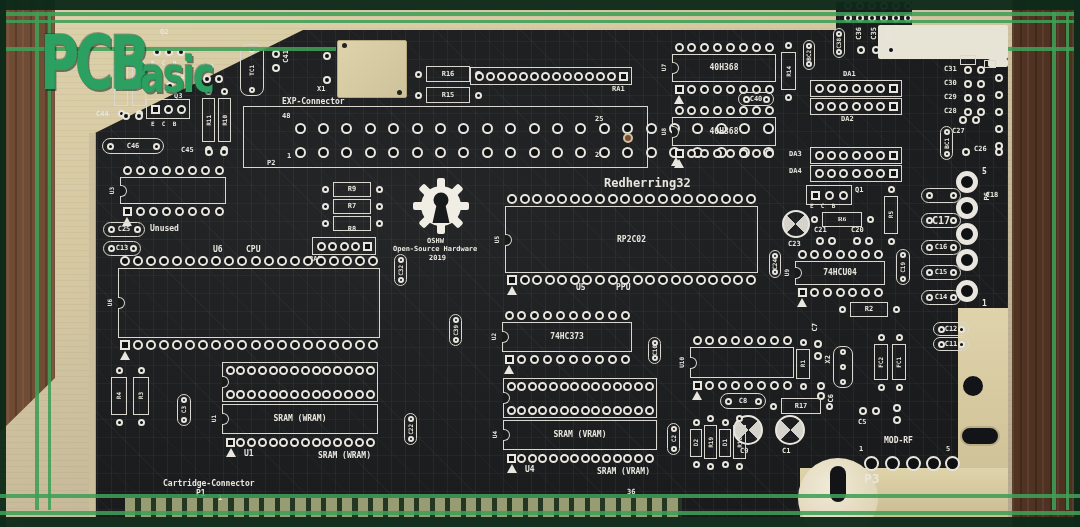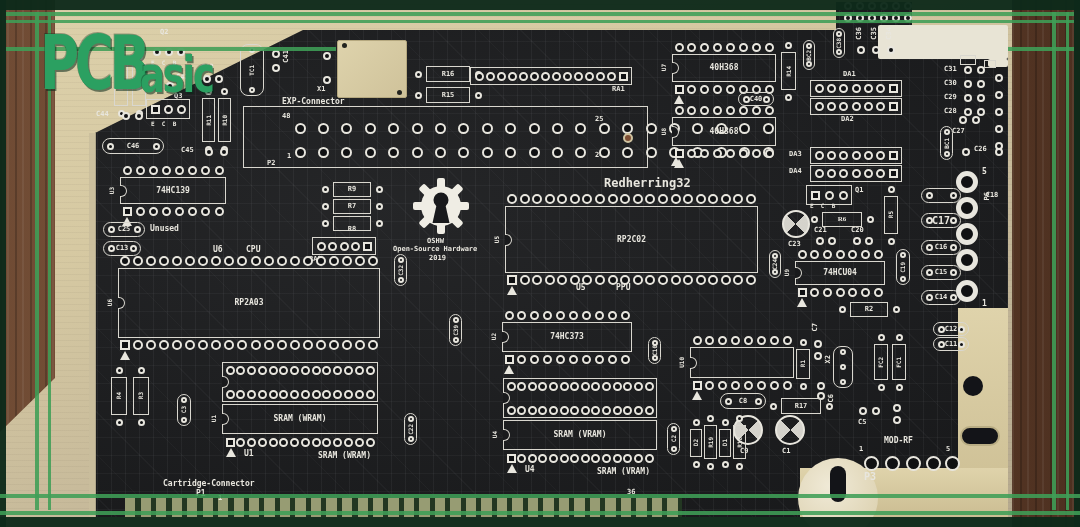--- a/index.html
+++ b/index.html
@@ -205,21 +205,20 @@
       <div class="hole" style="left: 622.1px; top: 146.5px; width: 11px; height: 11px;"></div>
       <div class="hole" style="left: 645.5px; top: 146.5px; width: 11px; height: 11px;"></div>
       <div class="hole" style="left: 668.9px; top: 146.5px; width: 11px; height: 11px;"></div>
       <div class="hole" style="left: 692.3px; top: 146.5px; width: 11px; height: 11px;"></div>
       <div class="hole" style="left: 715.7px; top: 146.5px; width: 11px; height: 11px;"></div>
       <div class="hole" style="left: 739.1px; top: 146.5px; width: 11px; height: 11px;"></div>
       <div class="hole" style="left: 762.5px; top: 146.5px; width: 11px; height: 11px;"></div>
       <div class="via" style="left: 623px; top: 133px; width: 10px; height: 10px;"></div>
       <div class="outline" style="left: 120px; top: 177px; width: 106px; height: 27px;"></div>
       <div class="notch" style="left: 120px; top: 184.5px; width: 7px; height: 12px;"></div>
-      <div class="silk flexc" style="left: 120px; top: 177px; width: 106px; height: 27px;"><span style="font-size: 8px;">74HC139</span></div>
       <div class="silk flexc" style="left: 107px; top: 177px; width: 10px; height: 27px;"><span class="vertT" style="font-size: 6px;">U3</span></div>
       <div class="hole" style="left: 122.5px; top: 165.5px; width: 9px; height: 9px;"></div>
       <div class="hole" style="left: 135.643px; top: 165.5px; width: 9px; height: 9px;"></div>
       <div class="hole" style="left: 148.786px; top: 165.5px; width: 9px; height: 9px;"></div>
       <div class="hole" style="left: 161.929px; top: 165.5px; width: 9px; height: 9px;"></div>
       <div class="hole" style="left: 175.071px; top: 165.5px; width: 9px; height: 9px;"></div>
       <div class="hole" style="left: 188.214px; top: 165.5px; width: 9px; height: 9px;"></div>
       <div class="hole" style="left: 201.357px; top: 165.5px; width: 9px; height: 9px;"></div>
       <div class="hole" style="left: 214.5px; top: 165.5px; width: 9px; height: 9px;"></div>
       <div class="sqpad" style="left: 122.5px; top: 206.5px; width: 9px; height: 9px;"></div>
@@ -256,21 +255,20 @@
       <div class="hole" style="left: 316.5px; top: 241.5px; width: 9px; height: 9px;"></div>
       <div class="hole" style="left: 328px; top: 241.5px; width: 9px; height: 9px;"></div>
       <div class="hole" style="left: 339.5px; top: 241.5px; width: 9px; height: 9px;"></div>
       <div class="hole" style="left: 351px; top: 241.5px; width: 9px; height: 9px;"></div>
       <div class="sqpad" style="left: 362.5px; top: 241.5px; width: 9px; height: 9px;"></div>
       <div class="silk" style="left: 309px; top: 256px; font-size: 7px;">RA2</div>
       <div class="silk" style="left: 213px; top: 246px; font-size: 8px;">U6</div>
       <div class="silk" style="left: 246px; top: 246px; font-size: 8px;">CPU</div>
       <div class="outline" style="left: 118px; top: 268px; width: 262px; height: 70px;"></div>
       <div class="notch" style="left: 118px; top: 297px; width: 7px; height: 12px;"></div>
-      <div class="silk flexc" style="left: 118px; top: 268px; width: 262px; height: 70px;"><span style="font-size: 8px;">RP2A03</span></div>
       <div class="silk flexc" style="left: 105px; top: 268px; width: 10px; height: 70px;"><span class="vertT" style="font-size: 6px;">U6</span></div>
       <div class="hole" style="left: 120px; top: 256px; width: 10px; height: 10px;"></div>
       <div class="hole" style="left: 133.053px; top: 256px; width: 10px; height: 10px;"></div>
       <div class="hole" style="left: 146.105px; top: 256px; width: 10px; height: 10px;"></div>
       <div class="hole" style="left: 159.158px; top: 256px; width: 10px; height: 10px;"></div>
       <div class="hole" style="left: 172.211px; top: 256px; width: 10px; height: 10px;"></div>
       <div class="hole" style="left: 185.263px; top: 256px; width: 10px; height: 10px;"></div>
       <div class="hole" style="left: 198.316px; top: 256px; width: 10px; height: 10px;"></div>
       <div class="hole" style="left: 211.368px; top: 256px; width: 10px; height: 10px;"></div>
       <div class="hole" style="left: 224.421px; top: 256px; width: 10px; height: 10px;"></div>
@@ -843,21 +841,21 @@
       <div class="silk" style="left: 218px; top: 495px; font-size: 7px;">1</div>
       <div class="silk" style="left: 627px; top: 489px; font-size: 7px;">36</div>
       <div class="silk" style="left: 884px; top: 437px; font-size: 8px;">MOD-RF</div>
       <div class="silk" style="left: 859px; top: 446px; font-size: 7px;">1</div>
       <div class="silk" style="left: 946px; top: 446px; font-size: 7px;">5</div>
       <div class="hole" style="left: 863.5px; top: 455.5px; width: 15px; height: 15px;"></div>
       <div class="hole" style="left: 884.5px; top: 455.5px; width: 15px; height: 15px;"></div>
       <div class="hole" style="left: 905.5px; top: 455.5px; width: 15px; height: 15px;"></div>
       <div class="hole" style="left: 925.5px; top: 455.5px; width: 15px; height: 15px;"></div>
       <div class="hole" style="left: 944.5px; top: 455.5px; width: 15px; height: 15px;"></div>
-      <div class="silk" style="left: 864px; top: 472px; font-size: 10px;">P3</div>
+      <div class="silk" style="left: 864px; top: 472px; font-size: 13px;">P3</div>
     </div>
 
   <div class="f-dark" style="left:0;top:0;width:1080px;height:10px;"></div>
   <div class="f-dark" style="left:0;top:517px;width:1080px;height:10px;"></div>
   <div class="f-dark" style="left:0;top:0;width:6px;height:527px;"></div>
   <div class="f-dark" style="left:1074px;top:0;width:6px;height:527px;"></div>
   <div class="f-line" style="left:6px;top:12px;width:1068px;height:4px;"></div>
   <div class="f-line" style="left:6px;top:20px;width:1068px;height:3px;"></div>
   <div class="f-line" style="left:6px;top:47px;width:330px;height:4px;"></div>
   <div class="f-line" style="left:1008px;top:47px;width:66px;height:4px;"></div>

